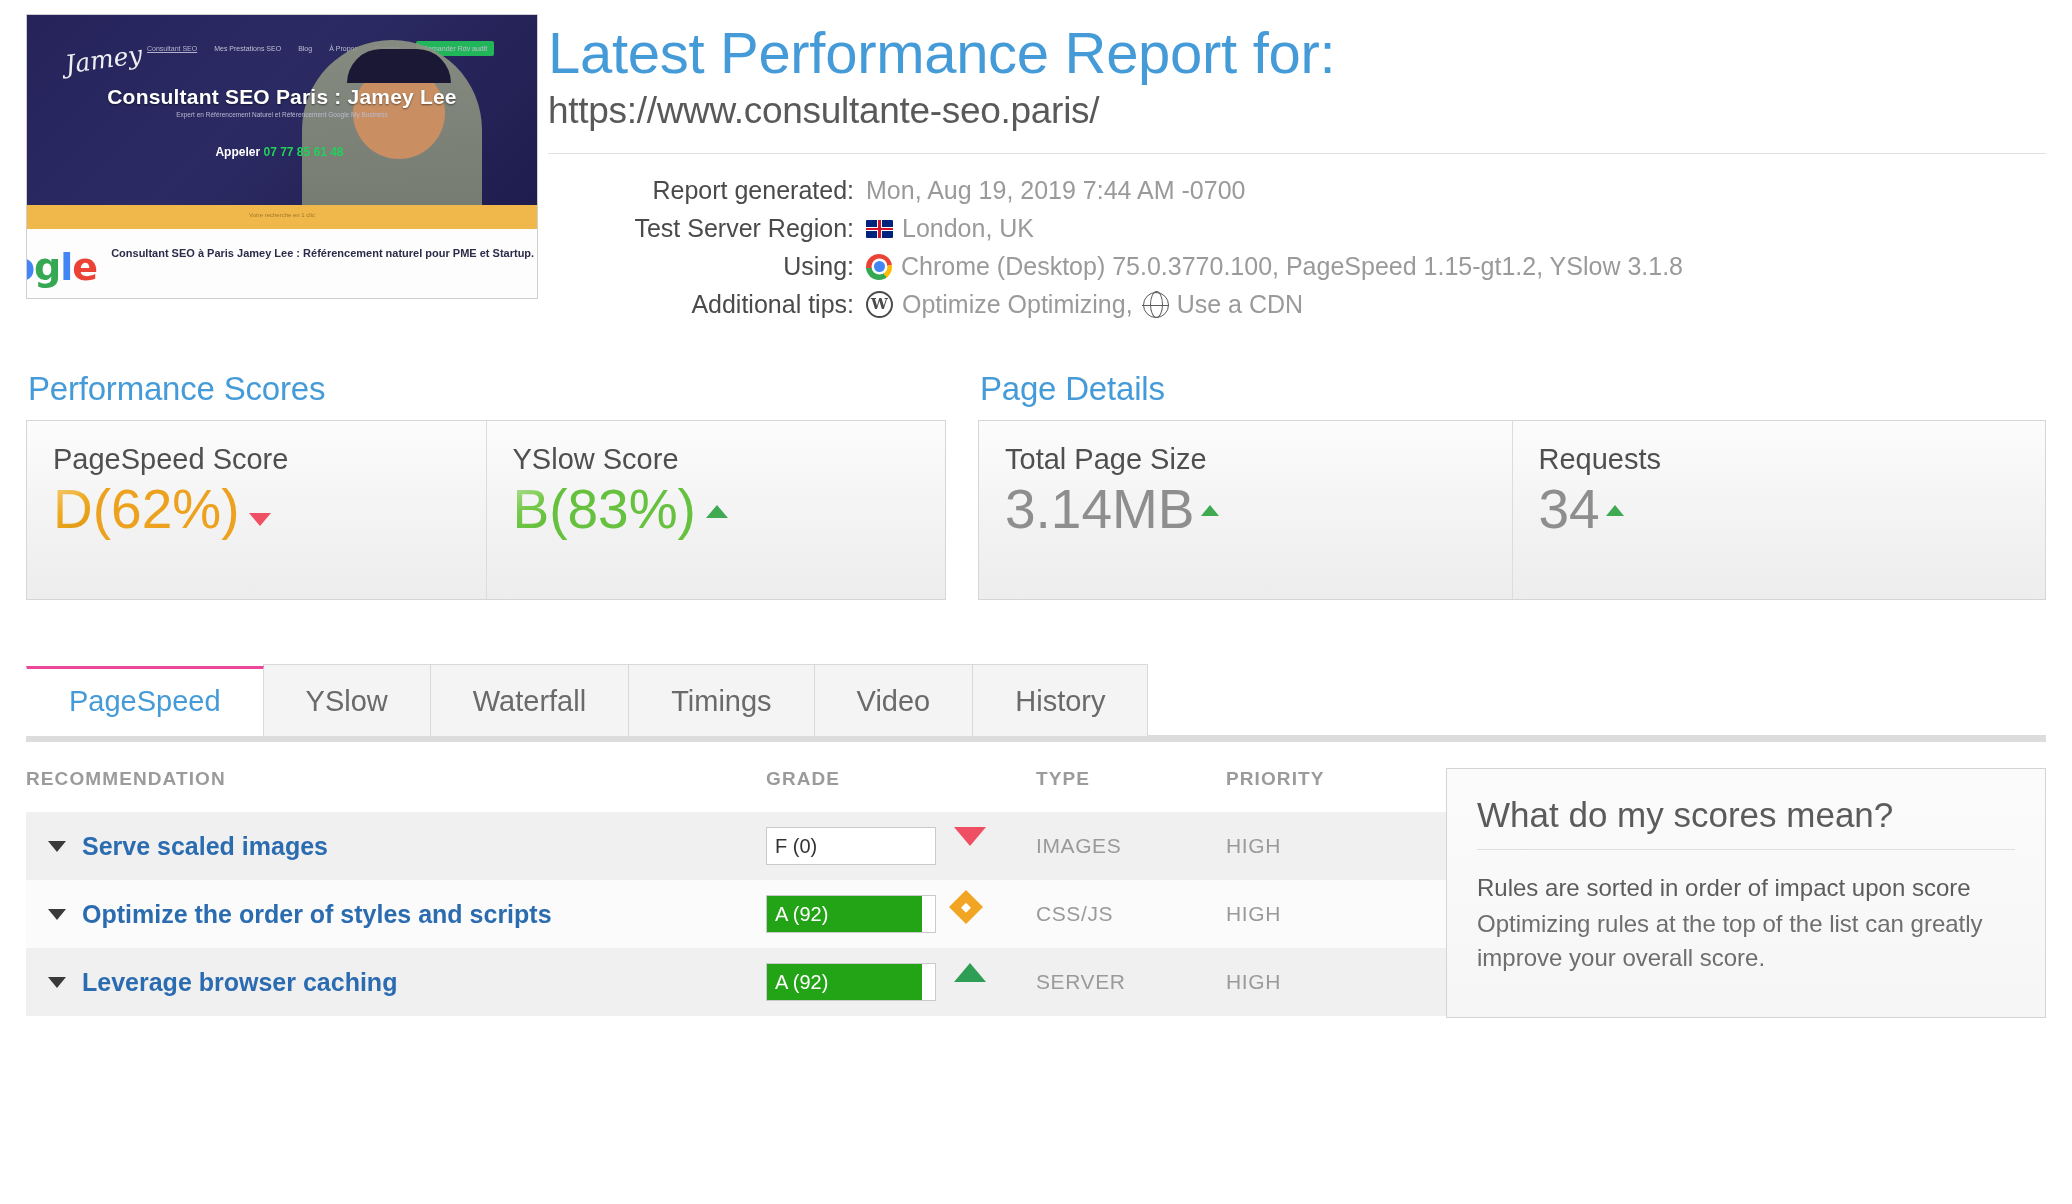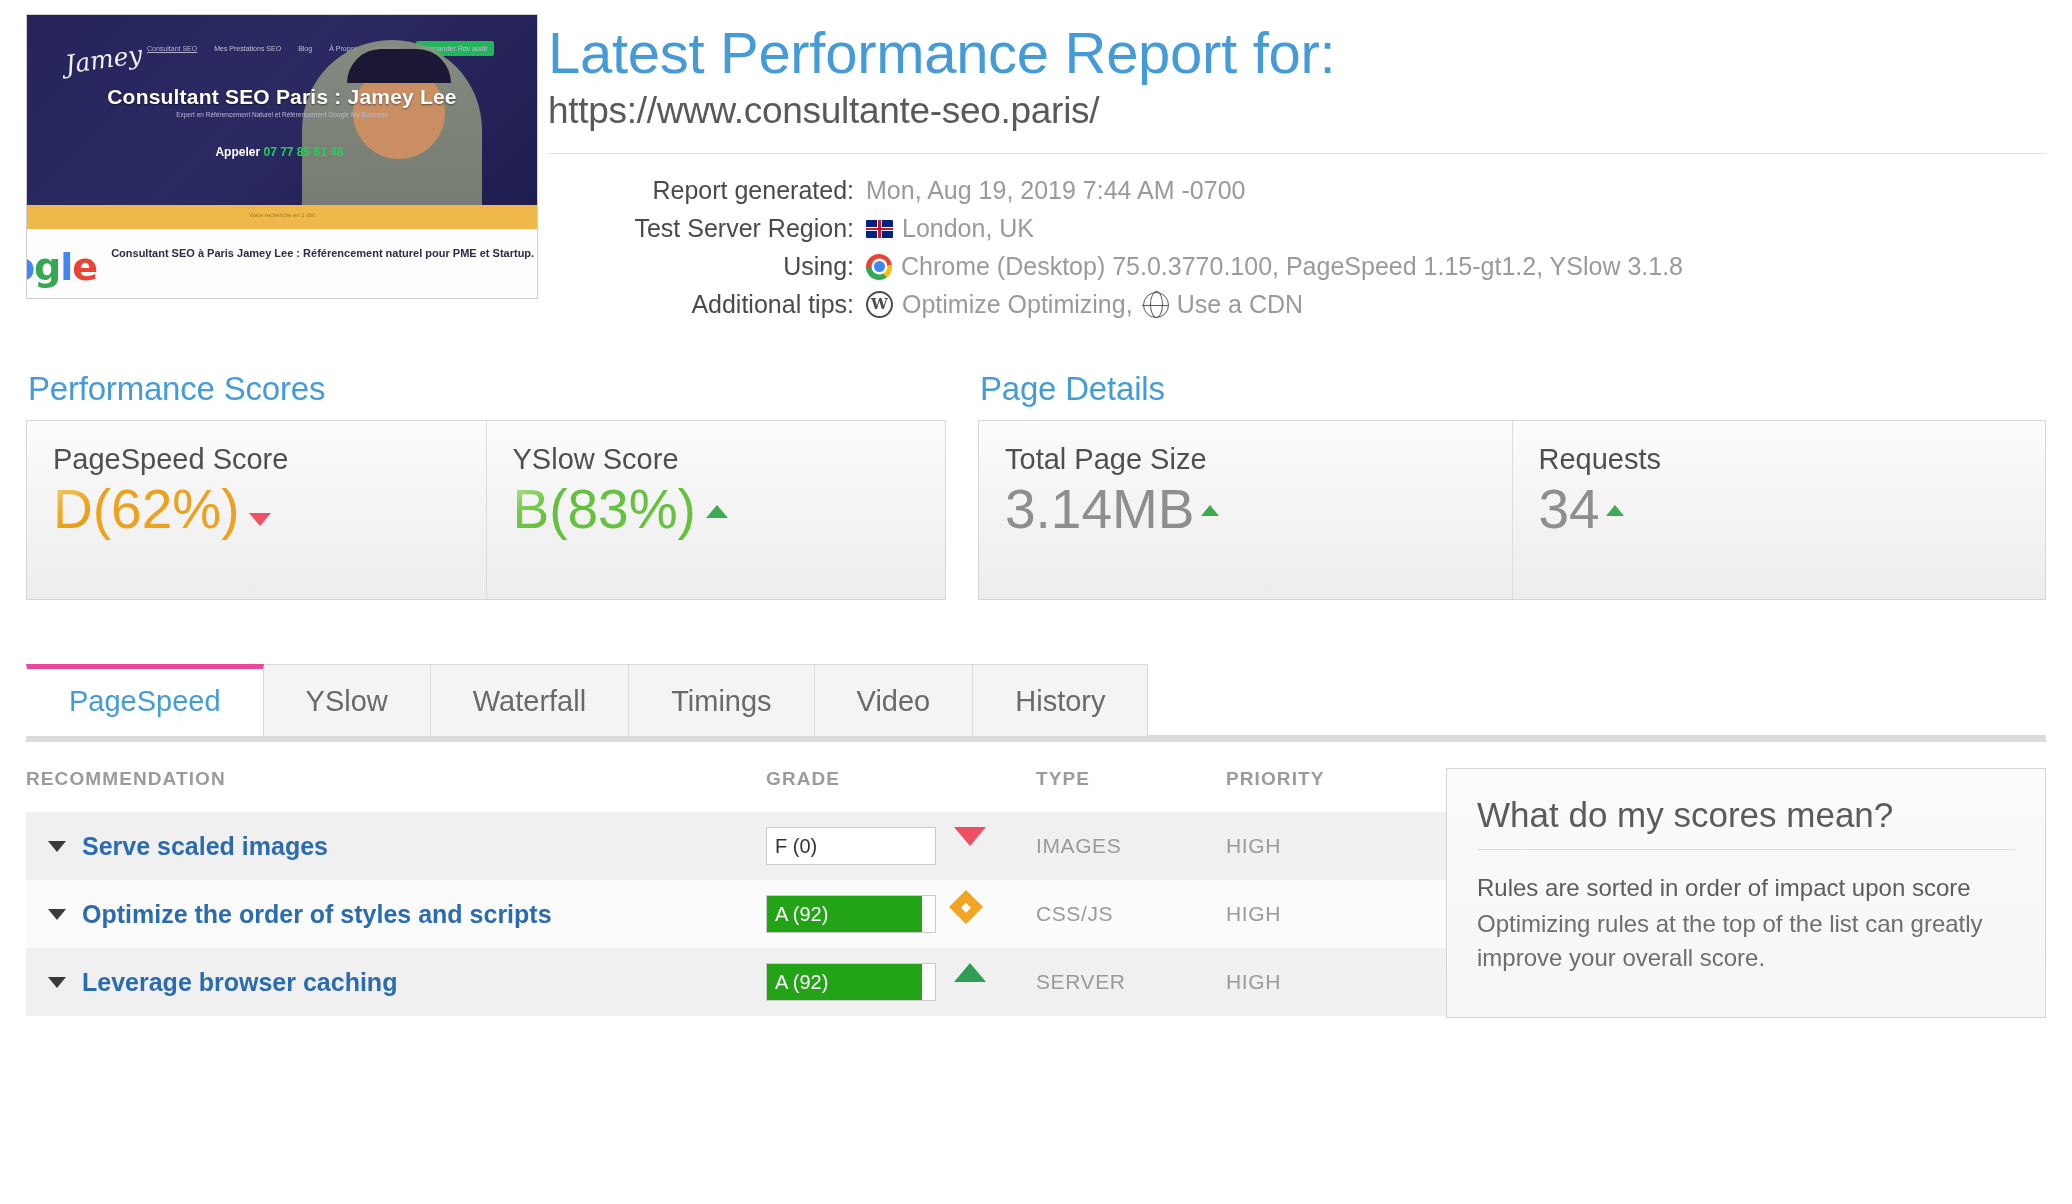--- a/index.html
+++ b/index.html
@@ -165,21 +165,21 @@
 
   
   .tabs-wrap { margin-top: 64px; padding: 0 26px; position:relative; }
   .tabs { display:flex; align-items:flex-end; position:relative; z-index:2; }
   .tab {
     padding: 20px 42px 18px; font-size:29px; color:#6a6a6a;
     background:#f4f4f4; border:1px solid #d9d9d9; border-bottom:none;
     margin-right:-1px; cursor:pointer; white-space:nowrap;
   }
   .tab.active {
-    background:#fff; color:#459bd8; border-top:5px solid #ec4899;
+    background:#fff; color:#459bd8; border-top:3px solid #ec4899;
     padding-top:16px; position:relative; z-index:3;
     border-left:1px solid #fff; border-right:1px solid #d9d9d9;
   }
   .tabs-underline{
     height:7px; background:#dcdcdc; margin-top:-1px;
     position:relative; z-index:1;
   }
 
   
   .content { display:flex; padding: 0 26px; margin-top: 26px; }

